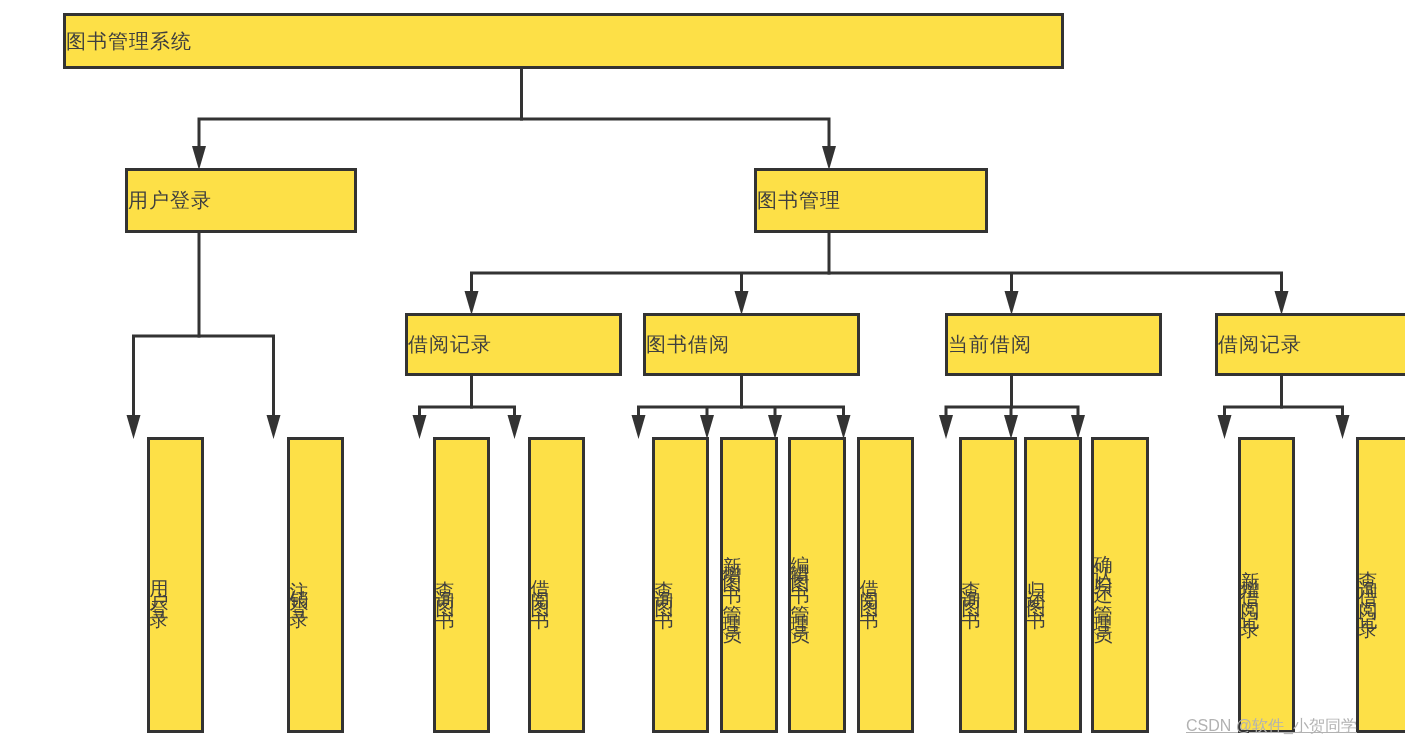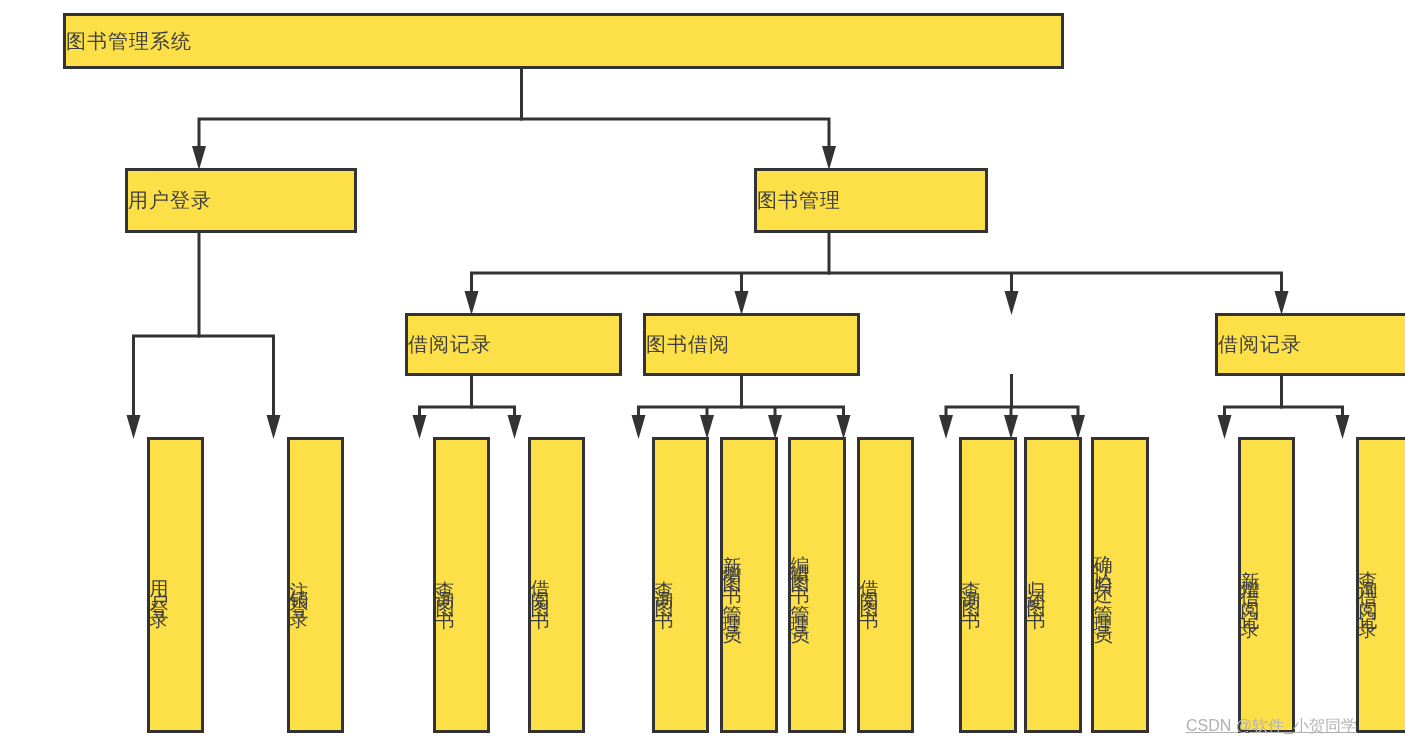--- a/index.html
+++ b/index.html
@@ -147,20 +147,23 @@
   <div class="node" style="left:712px;top:168px;width:234px;height:65px">
     <span class="hlabel">图书管理</span>
   </div>
 
   <div class="node" style="left:363px;top:313px;width:217px;height:63px">
     <span class="hlabel">借阅记录</span>
   </div>
   <div class="node" style="left:601px;top:313px;width:217px;height:63px">
     <span class="hlabel">图书借阅</span>
   </div>
+  <div class="node" style="left:903px;top:313px;width:217px;height:63px">
+    <span class="hlabel">当前借阅</span>
+  </div>
   <div class="node" style="left:1173px;top:313px;width:217px;height:63px">
     <span class="hlabel">借阅记录</span>
   </div>
 
   <div class="node" style="left:105px;top:437px;width:57px;height:296px">
     <span class="vlabel">用户登录</span>
   </div>
   <div class="node" style="left:245px;top:437px;width:57px;height:296px">
     <span class="vlabel">注销登录</span>
   </div>

